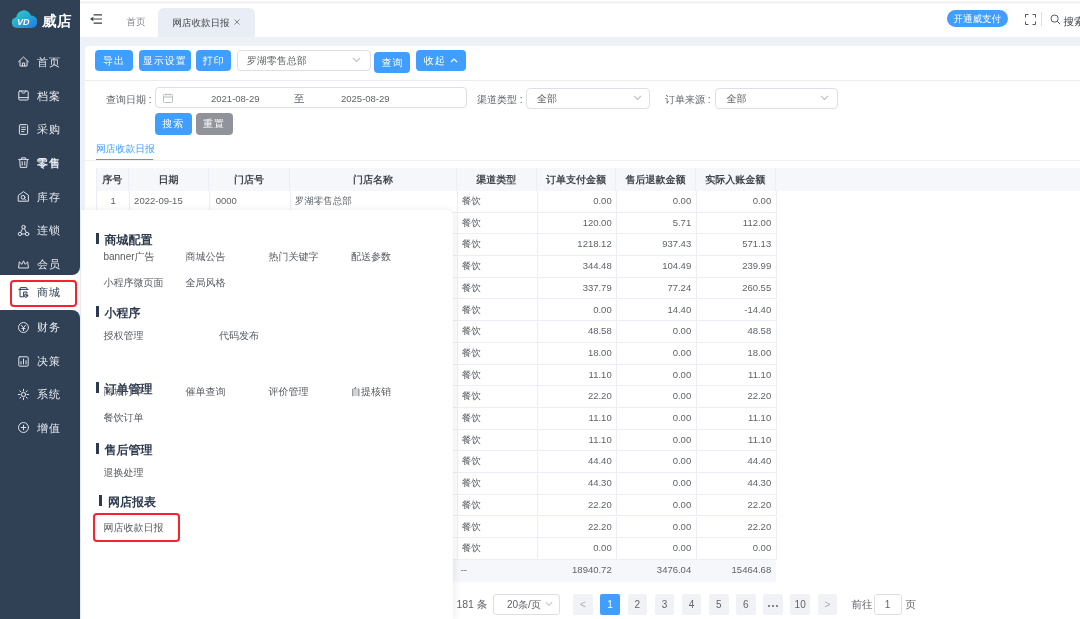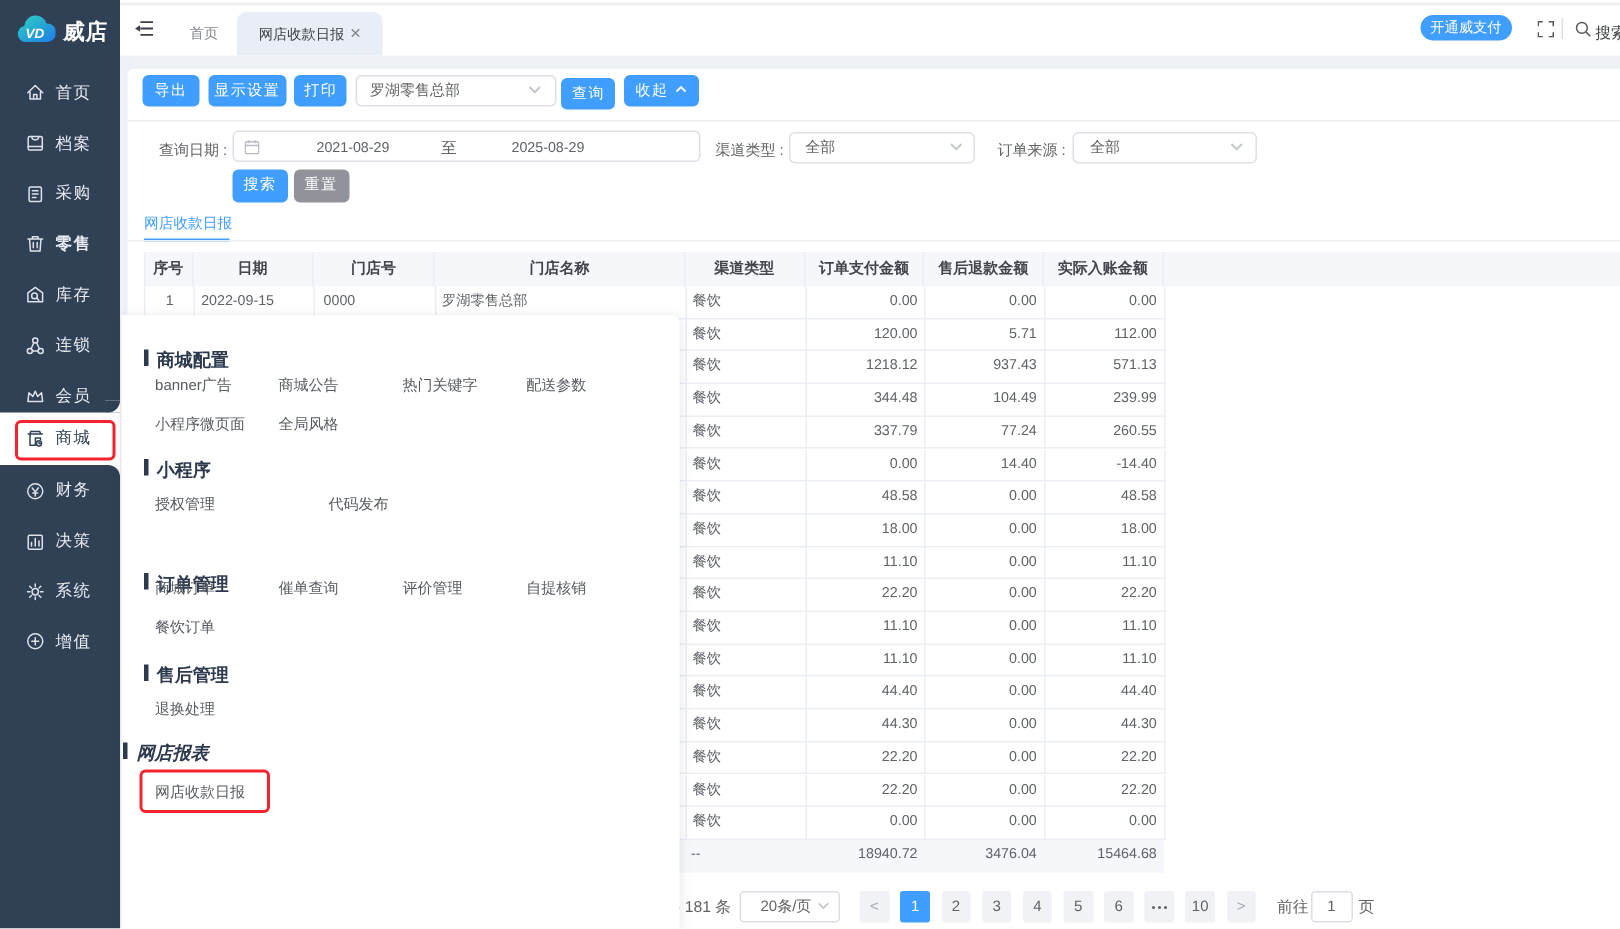--- a/index.html
+++ b/index.html
@@ -438,15 +438,15 @@
 <div class="pop-i" style="left:103.4px;top:329.3px;">授权管理</div>
 <div class="pop-i" style="left:195px;top:329.3px;margin-left:24px;">代码发布</div>
 <div class="sec-h" style="left:104.5px;top:360.5px;margin-top:20px;"><span class="bar"></span>订单管理</div>
 <div class="pop-i" style="left:103.4px;top:385.0px;">商城订单</div>
 <div class="pop-i" style="left:185.6px;top:385.0px;">催单查询</div>
 <div class="pop-i" style="left:268.4px;top:385.0px;">评价管理</div>
 <div class="pop-i" style="left:350.9px;top:385.0px;">自提核销</div>
 <div class="pop-i" style="left:103.4px;top:410.5px;">餐饮订单</div>
 <div class="sec-h" style="left:104.5px;top:441.5px;"><span class="bar"></span>售后管理</div>
 <div class="pop-i" style="left:103.4px;top:465.5px;">退换处理</div>
-<div class="sec-h" style="left:91px;top:494.0px;font-style:italic;"><span class="bar"></span>网店报表</div>
+<div class="sec-h" style="left:108px;top:494.0px;"><span class="bar"></span>网店报表</div>
 <div class="pop-i" style="left:103.4px;top:521.0px;">网店收款日报</div>
 <div class="abs" style="left:92.8px;top:512.8px;width:86.8px;height:28.9px;border:2px solid #f5232d;border-radius:4px;"></div>
 </div>
 </body></html>

